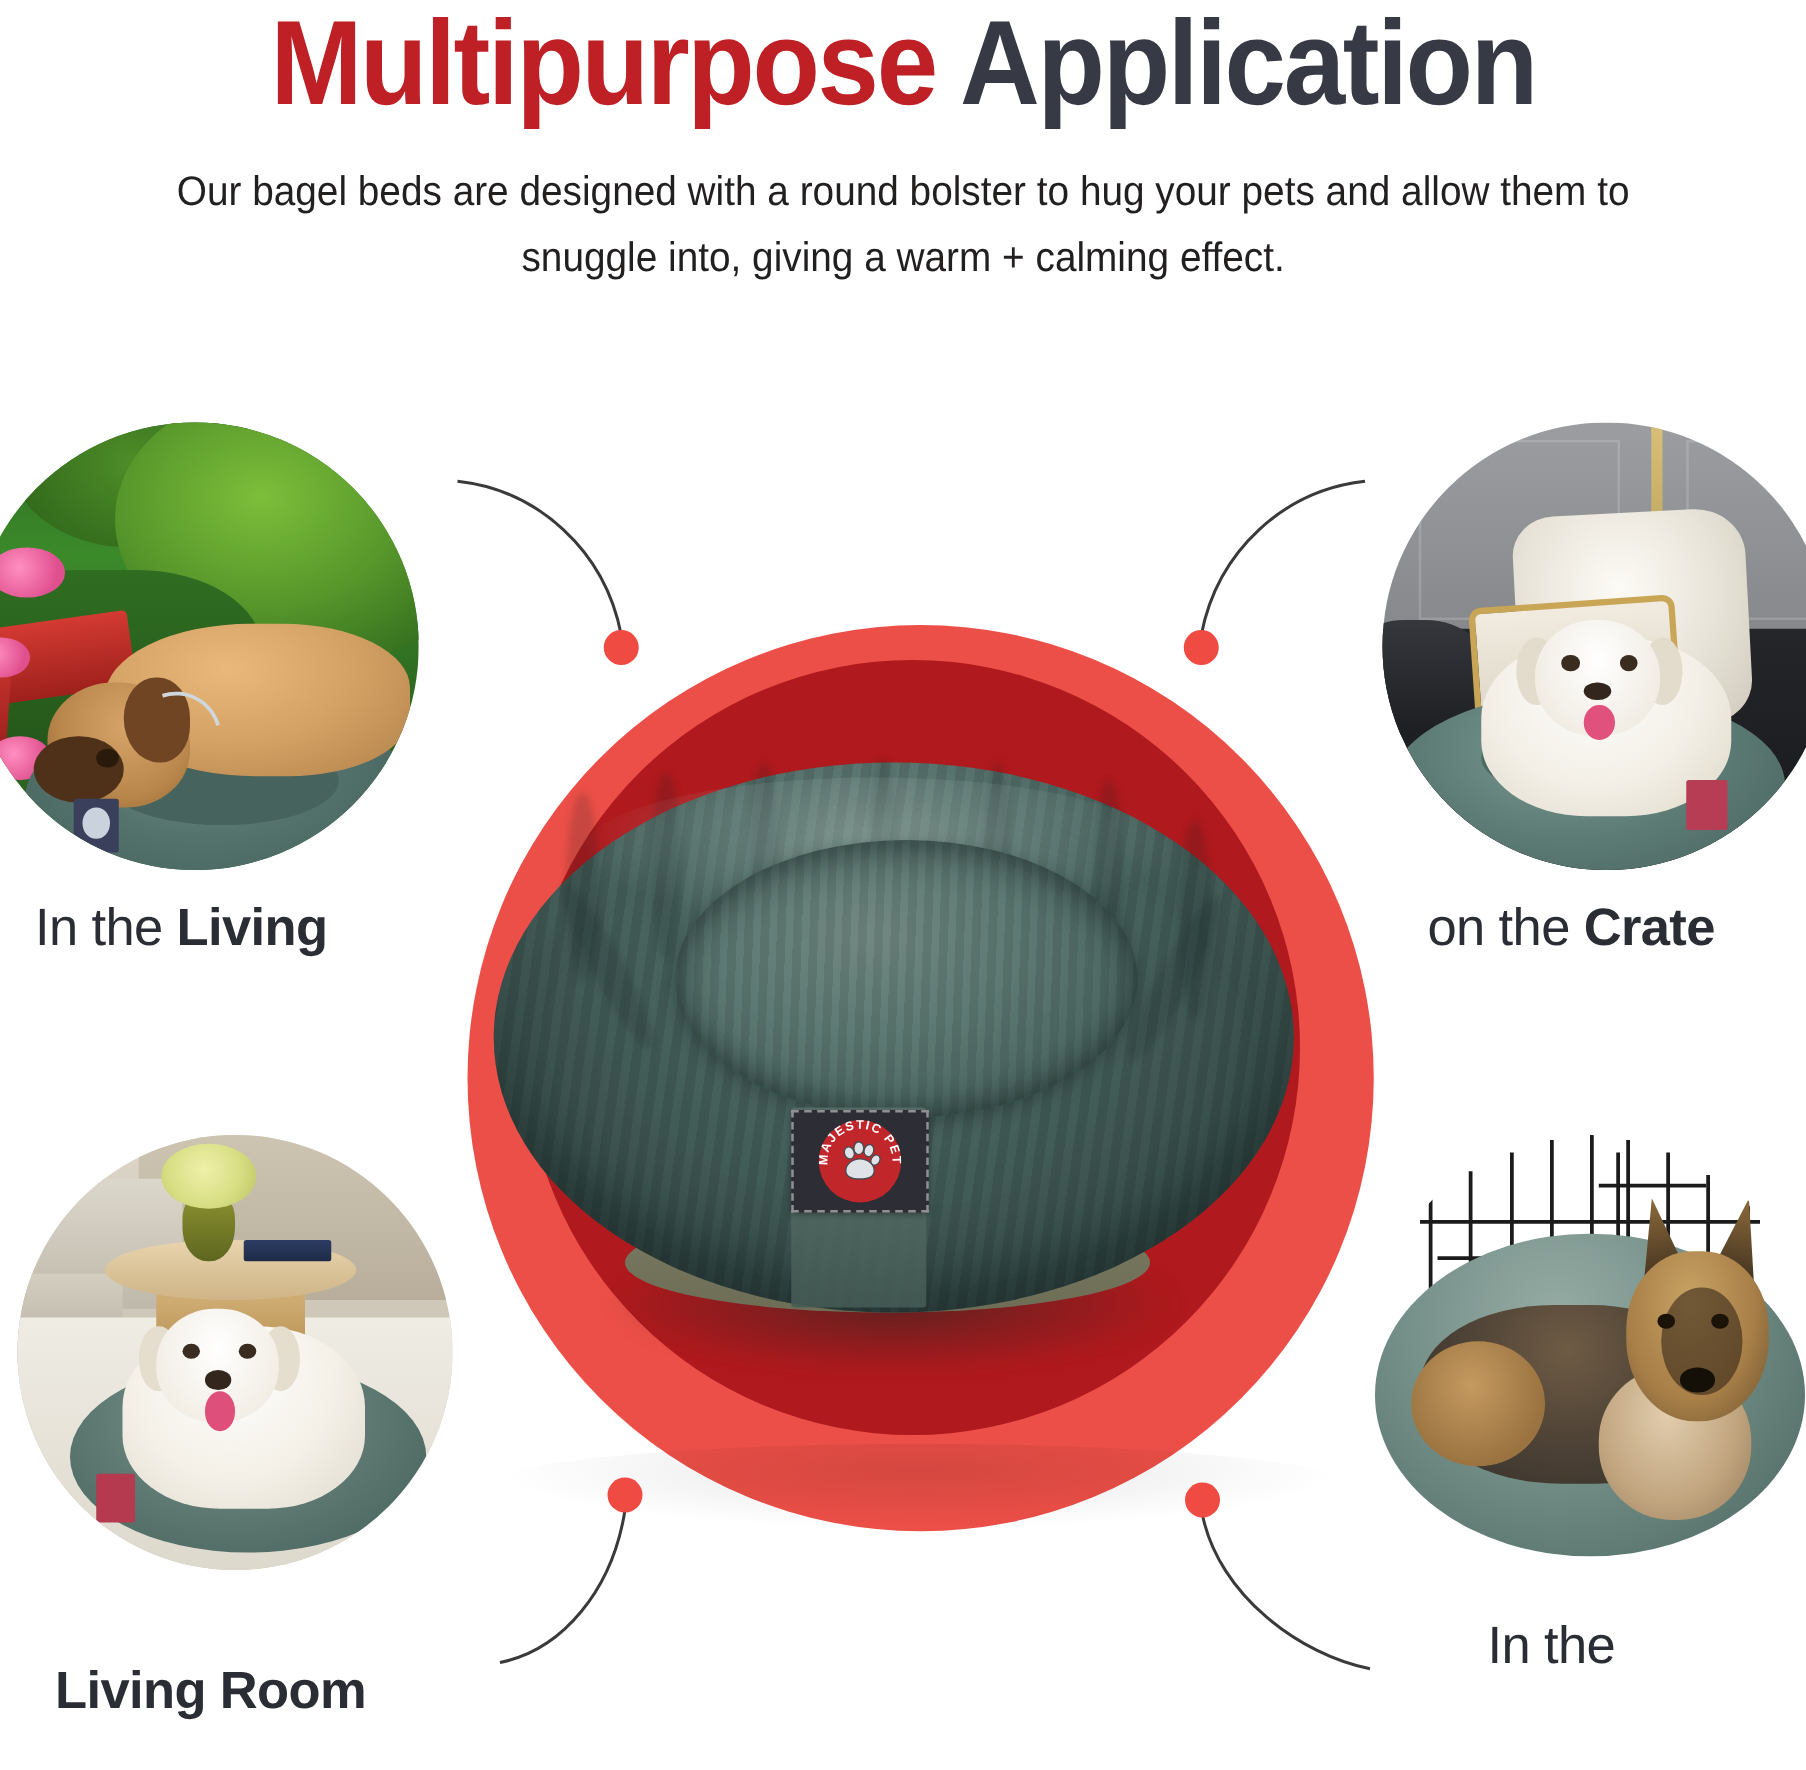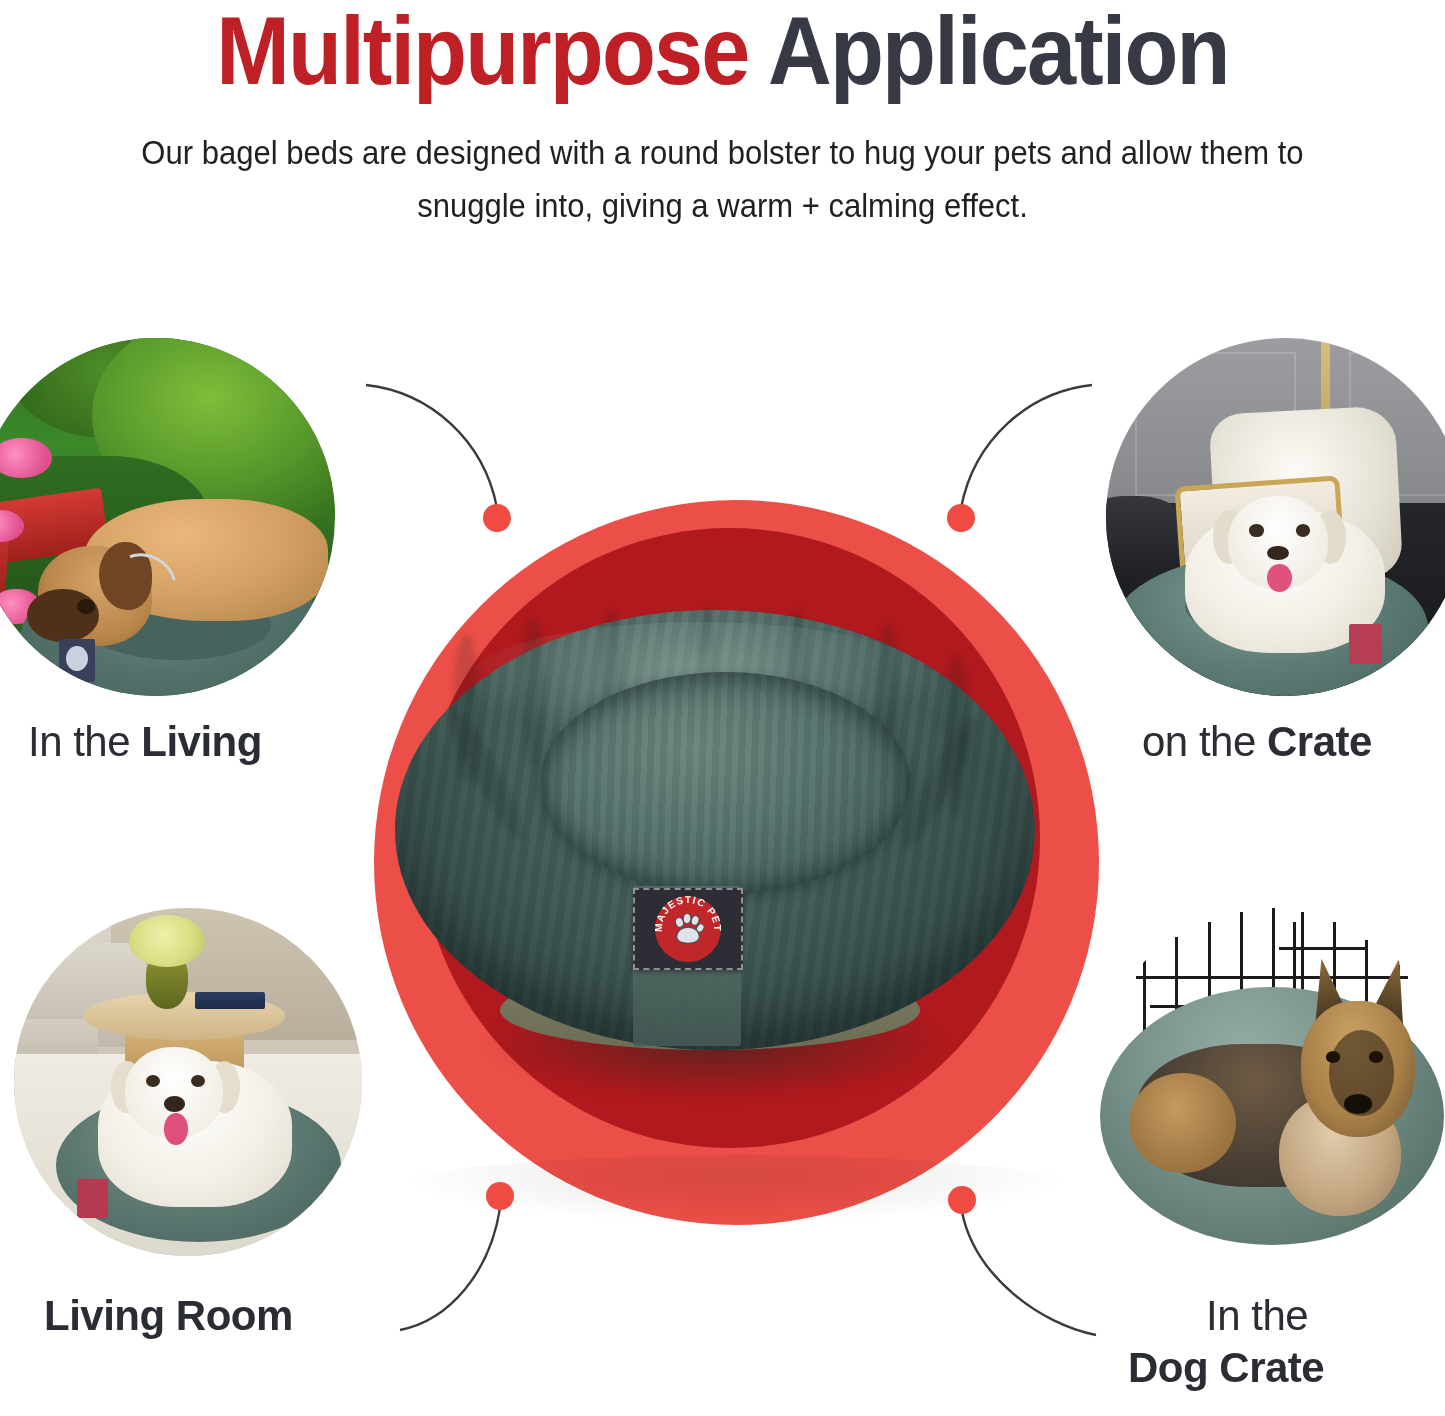--- a/index.html
+++ b/index.html
@@ -411,21 +411,21 @@
   .caption {
     position:absolute; color:#2B2D35; font-size:42px; line-height:1.24;
     letter-spacing:-.5px; white-space:nowrap;
   }
   .caption b { font-weight:bold; }
   .cap-tl { left:28px;   top:716px; }
   .cap-tr { left:1142px; top:716px; }
   .cap-bl { left:48px;   top:1290px; }
   .cap-br { left:1190px; top:1290px; text-align:center; }
   .cap-br .l2 { margin-left:-62px; }
-  .cap-bl .l2 { margin-left:-4px; }
+  .cap-bl .l2 { margin-left:-4px;margin-top:36px; }
 </style>
 </head>
 <body>
 
 <div class="header">
   <div class="title">
     <span class="red">Multipurpose</span>
     <span class="dark">Application</span>
   </div>
   <div class="subtitle">
@@ -600,14 +600,13 @@
 <div class="caption cap-tr">
   <span>on the </span><b>Crate</b>
 </div>
 
 <div class="caption cap-bl">
   <div class="l2"><b>Living Room</b></div>
 </div>
 
 <div class="caption cap-br">
   <div><span>In the</span></div>
-  <div class="l2"><b>Dog Crate</b></div>
 </div>
 
 </body></html>

